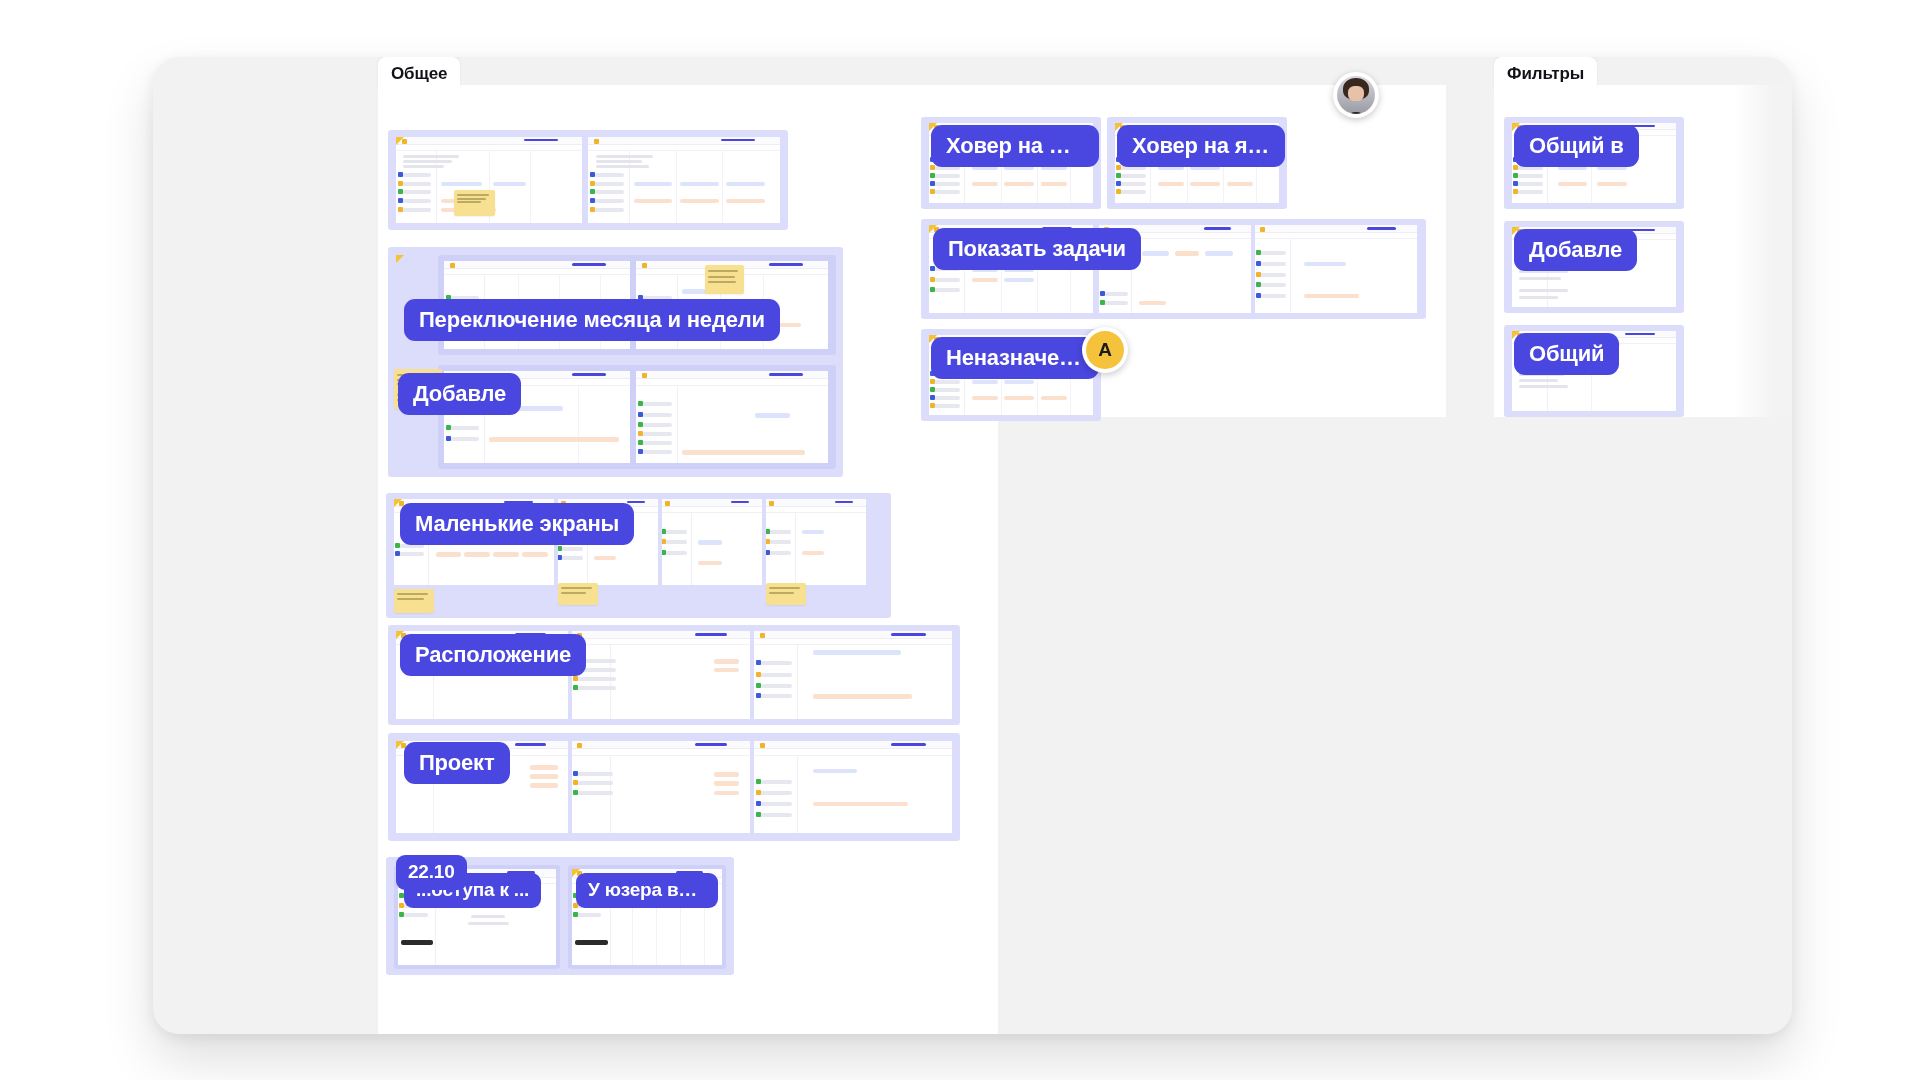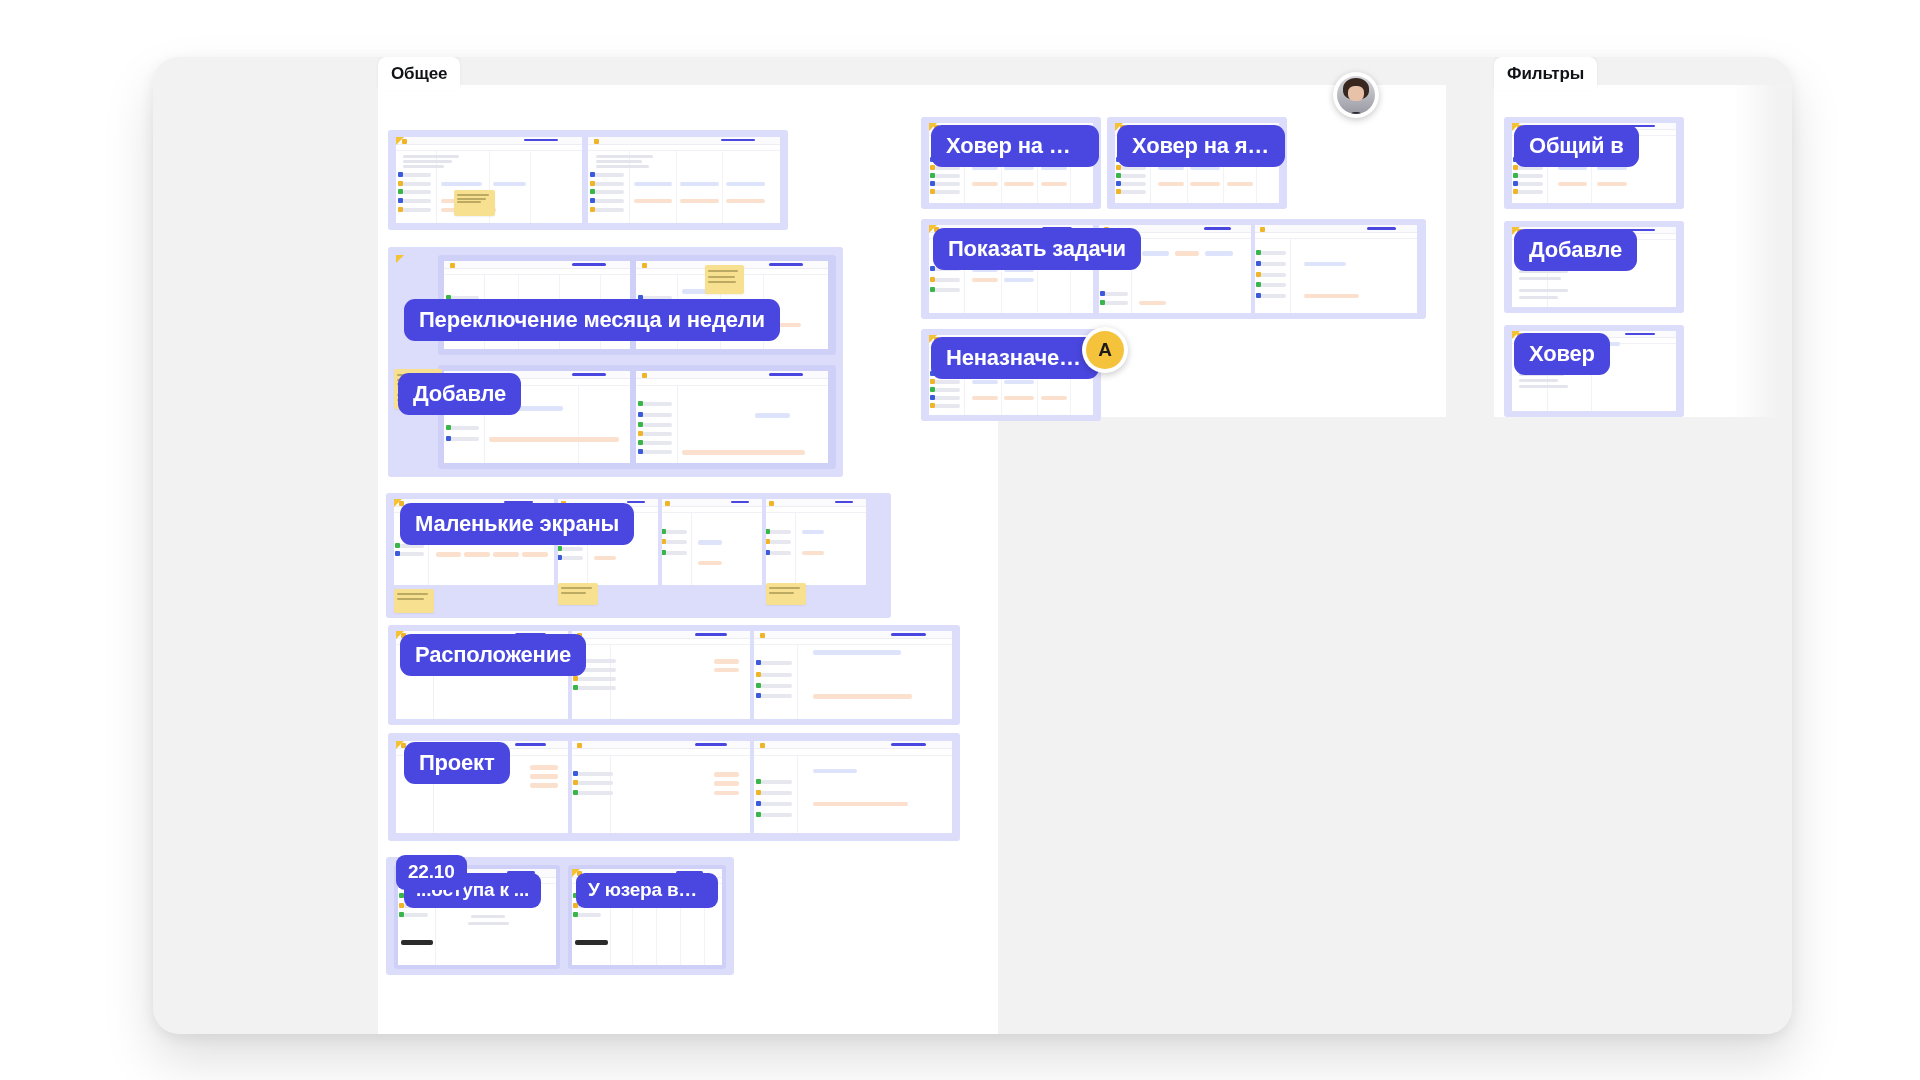--- a/index.html
+++ b/index.html
@@ -659,21 +659,21 @@
             <div class="t-sub"></div>
             <div class="t-side"></div>
           <div class="t-text" style="left:4%; top:30%; width:30%;"></div>
           <div class="t-text" style="left:4%; top:38%; width:26%;"></div>
           <div class="t-text" style="left:4%; top:52%; width:28%;"></div>
           <div class="t-text" style="left:4%; top:60%; width:24%;"></div>
           <div class="t-text" style="left:4%; top:68%; width:30%;"></div>
           <div class="t-cell blue" style="left:26%; top:14%; width:40%;"></div>
           <div class="t-grid-line" style="left:48%;"></div>
         </div>
-        <div class="frame-tag" style="left:10px; top:8px;">Ховер</div>
+        <div class="frame-tag" style="left:10px; top:8px;">Общий</div>
       </div>
     </div>
 
     <div class="avatar-cursor photo" style="left:1180px; top:15px;">
       <div class="inner"></div>
     </div>
     <div class="avatar-cursor letter" style="left:929px; top:270px;">
       <div class="inner">A</div>
     </div>
 

